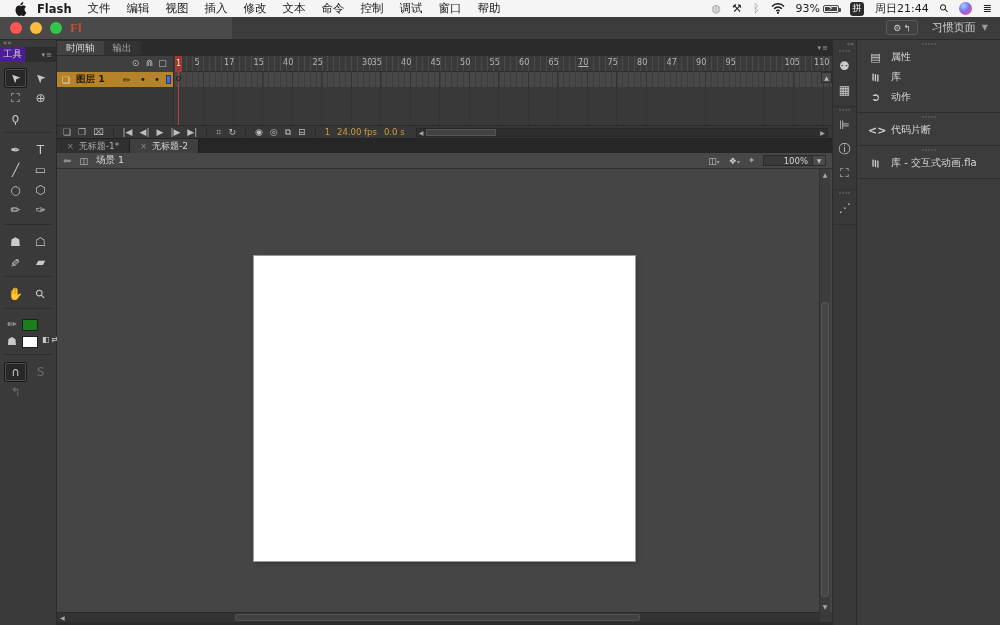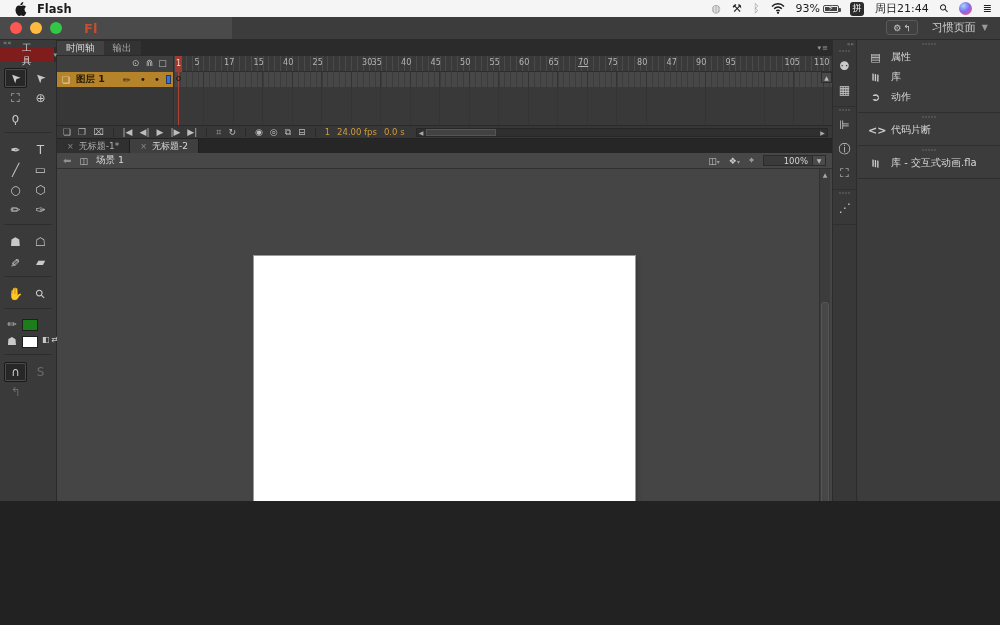--- a/index.html
+++ b/index.html
@@ -1,17 +1,17 @@
 <!DOCTYPE html>
 <html><head>
 <meta charset="utf-8">
 <style>
   html,body{margin:0;padding:0;background:#222;}
   *{box-sizing:border-box;font-family:"DejaVu Sans","Liberation Sans",sans-serif;}
-  .screen{position:relative;width:1000px;height:501px;overflow:hidden;background:#3a3a3a;user-select:none;}
+  .screen{position:relative;width:1000px;height:625px;overflow:hidden;background:#3a3a3a;user-select:none;}
 
   
   .menubar{position:absolute;left:0;top:0;width:1000px;height:17px;background:#f5f5f5;display:flex;align-items:center;padding:0 8px;font-size:11.5px;color:#1b1b1b;}
   .menubar .apple-svg{width:13px;height:14px;margin:0 10px 0 6px;}
   .menubar .appname{font-weight:bold;margin-right:16px;}
   .menu-item{margin-right:16px;white-space:nowrap;}
   .mb-right{margin-left:auto;display:flex;align-items:center;gap:11px;font-size:11px;}
   .mb-ico{color:#222;font-size:11px;line-height:1;}
   .dim{opacity:.45;}
   .batt{display:inline-flex;align-items:center;gap:3px;}
@@ -20,34 +20,34 @@
   .batt-tip{position:absolute;right:-3px;top:2px;width:2px;height:4px;background:#4c4c4c;border-radius:0 1px 1px 0;}
   .batt-bolt{position:absolute;left:4px;top:-2px;font-size:8px;color:#f5f5f5;text-shadow:0 0 1px #333;}
   .ime{width:14px;height:14px;background:#2b2b2b;color:#fff;border-radius:3px;font-size:9px;display:flex;align-items:center;justify-content:center;}
   .siri{width:13px;height:13px;border-radius:50%;background:radial-gradient(circle at 35% 30%,#9fd8f7 0%,#7f6df0 45%,#e0529b 75%,#3b1e66 100%);}
   .clock{white-space:nowrap;}
 
   
   .titlebar{position:absolute;left:0;top:17px;width:1000px;height:23px;background:#3c3c3c;border-bottom:1px solid #2a2a2a;}
   .tb-left{position:absolute;left:0;top:0;width:232px;height:100%;background:#4a4a4a;display:flex;align-items:center;padding-left:10px;gap:8px;}
   .light{width:12px;height:12px;border-radius:50%;}
-  .fl-logo{margin-left:14px;font-size:13px;font-weight:bold;color:#c44e2e;letter-spacing:0;}
+  .fl-logo{font-size:13px;font-weight:bold;color:#c44e2e;letter-spacing:0;font-family:Liberation Serif, serif;}
   .tb-right{position:absolute;right:12px;top:3px;display:flex;align-items:center;gap:14px;}
   .gear-btn{height:15px;padding:0 6px;border:1px solid #5a5a5a;border-radius:3px;background:#404040;color:#c9c9c9;font-size:9px;display:flex;align-items:center;gap:2px;}
   .ws-btn{display:flex;align-items:center;gap:6px;color:#cfcfcf;font-size:11px;}
   .ws-caret{font-size:8px;color:#9a9a9a;}
 
   
   .main{position:absolute;left:0;top:40px;width:1000px;height:585px;}
 
   
   .tools-panel{position:absolute;left:0;top:0;width:57px;height:585px;background:#3a3a3a;border-right:1px solid #2a2a2a;}
   .collapse-strip{height:7px;font-size:7px;color:#9a9a9a;text-align:left;padding-left:3px;line-height:6px;}
   .tp-tabrow{height:15px;background:#2e2e2e;display:flex;align-items:center;}
-  .tp-tab{height:15px;background:#7f1d1d;color:#d6d6d6;font-size:9.5px;padding:0 22px;display:flex;align-items:center;}
+  .tp-tab{height:15px;background:#4c1d95;color:#d6d6d6;font-size:9.5px;padding:0 3px;display:flex;align-items:center;}
   .pmenu{margin-left:auto;color:#9a9a9a;font-size:7px;padding-right:3px;letter-spacing:1px;}
   .tool-grid{display:grid;grid-template-columns:25px 25px;padding:6px 0 0 4px;}
   .t-cell{width:23px;height:20px;display:flex;align-items:center;justify-content:center;color:#c9c9c9;font-size:12px;border-radius:2px;}
   .t-cell.sel{background:#272727;border:1px solid #191919;box-shadow:inset 0 0 0 1px #4c4c4c;}
   .t-cell.disabled{color:#6b6b6b;}
   .t-divider{grid-column:1 / 3;height:8px;border-top:1px solid #2d2d2d;margin:4px 2px 0 0;}
   .rotUL{display:inline-block;transform:rotate(-135deg);}
   .rot180{display:inline-block;transform:rotate(180deg);}
   .rot45{display:inline-block;transform:rotate(-45deg);}
   .rot90{display:inline-block;transform:rotate(90deg) skewX(-12deg);}
@@ -143,20 +143,33 @@
 </head>
 <body>
 
 <div class="screen">
 
   <div class="menubar">
     <svg class="apple-svg" viewBox="0 0 14 16">
       <path fill="#1a1a1a" d="M9.3 2.6c.6-.7 1-1.7.9-2.6-.9.1-1.9.6-2.5 1.3-.5.6-1 1.6-.9 2.5 1 .1 2-.5 2.5-1.2zM11.6 8.4c0-1.9 1.6-2.8 1.7-2.9-.9-1.3-2.3-1.5-2.8-1.5-1.2-.1-2.3.7-2.9.7-.6 0-1.5-.7-2.5-.7-1.3 0-2.5 1-3.2 2.5-1.3 2.3-.3 5.7 1 7.6.6.9 1.4 1.9 2.4 1.9 1 0 1.3-.6 2.5-.6s1.5.6 2.5.6 1.7-.9 2.3-1.8c.7-1 1-2 1-2.1-.1 0-2-.8-2-3.7z"></path>
     </svg>
     <span class="appname">Flash</span>
+    <span id="menu-items" style="display:flex;">
+        <span class="menu-item">文件</span>
+        <span class="menu-item">编辑</span>
+        <span class="menu-item">视图</span>
+        <span class="menu-item">插入</span>
+        <span class="menu-item">修改</span>
+        <span class="menu-item">文本</span>
+        <span class="menu-item">命令</span>
+        <span class="menu-item">控制</span>
+        <span class="menu-item">调试</span>
+        <span class="menu-item">窗口</span>
+        <span class="menu-item">帮助</span>
+      </span>
     <span class="mb-right">
       <span class="mb-ico dim">◍</span>
       <span class="mb-ico">⚒</span>
       <span class="mb-ico dim">ᛒ</span>
       <svg width="14" height="11" viewBox="0 0 14 11">
         <path d="M1 3.5 A8 8 0 0 1 13 3.5" fill="none" stroke="#1a1a1a" stroke-width="1.4"></path>
         <path d="M3.2 5.8 A5 5 0 0 1 10.8 5.8" fill="none" stroke="#1a1a1a" stroke-width="1.4"></path>
         <path d="M5.3 8 A2.5 2.5 0 0 1 8.7 8" fill="none" stroke="#1a1a1a" stroke-width="1.4"></path>
         <circle cx="7" cy="9.8" r="1.1" fill="#1a1a1a"></circle>
       </svg>

